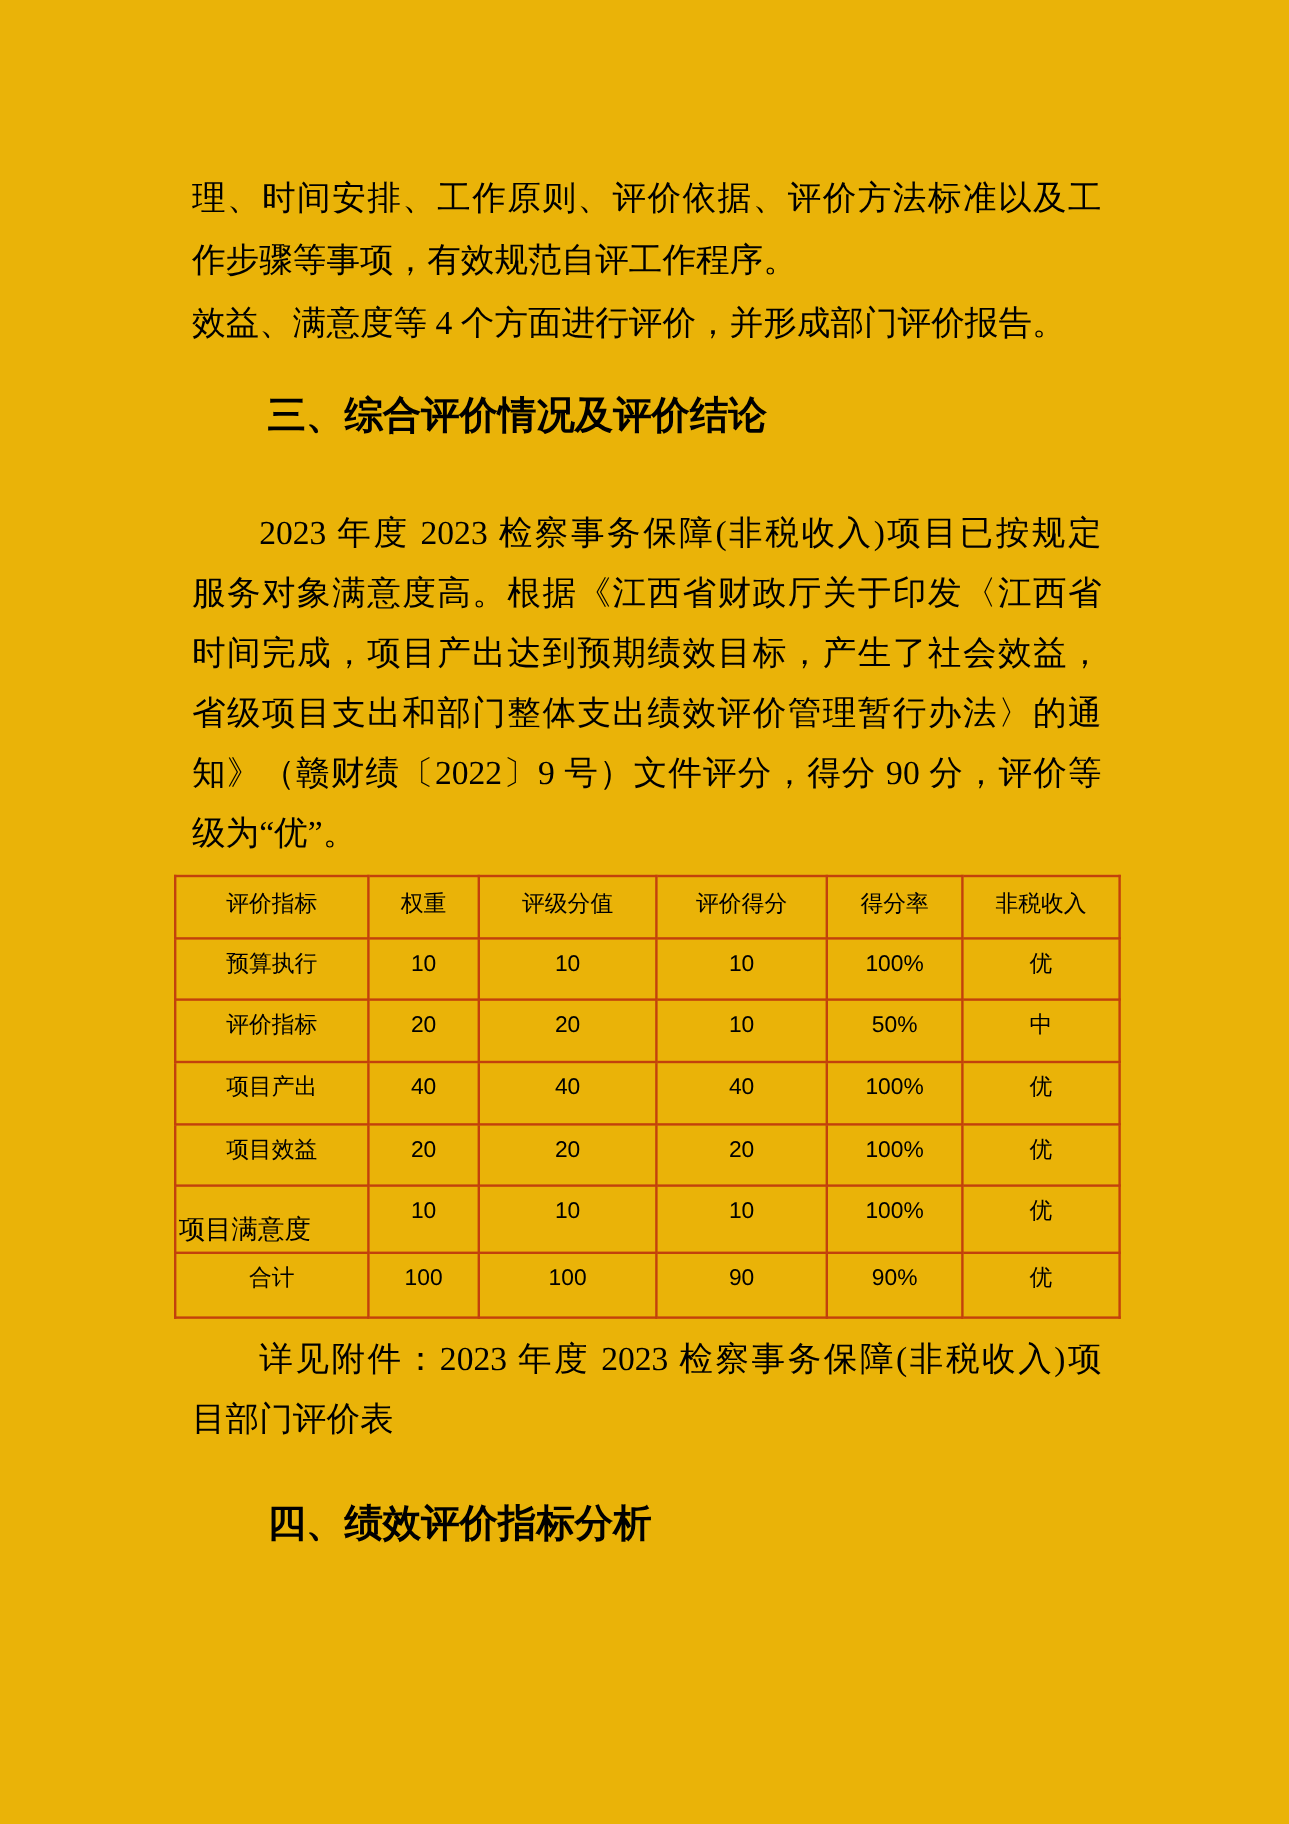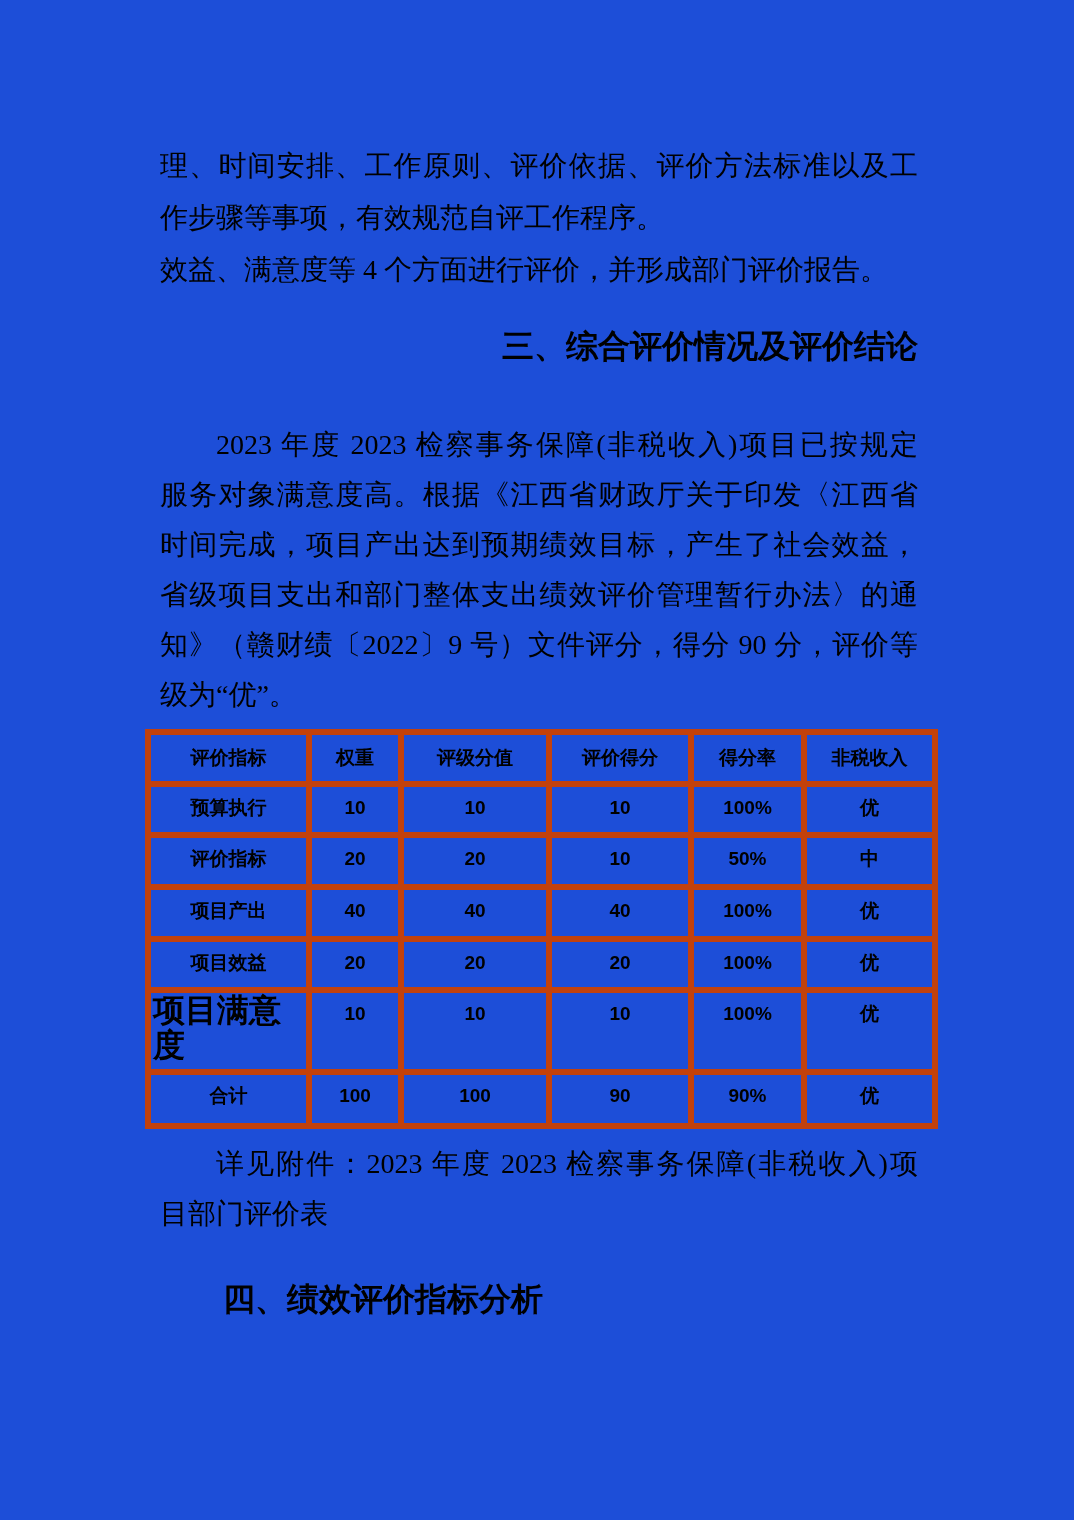--- a/index.html
+++ b/index.html
@@ -5,21 +5,21 @@
   html, body {
     margin: 0;
     padding: 0;
     background: #ffffff;
   }
   .page {
     position: relative;
     width: 1074px;
     height: 1520px;
     margin: 0 auto;
-    background: #1d4ed8;
+    background: #eab308;
     color: #000000;
     font-family: "Liberation Serif", "DejaVu Serif", serif;
     box-sizing: border-box;
     padding: 140px 156px 0 160px;
     overflow: hidden;
   }
   
   .bline {
     font-size: 28px;
     height: 52px;
@@ -35,60 +35,60 @@
   
   .sec-heading {
     font-family: "Liberation Sans", "DejaVu Sans", sans-serif;
     font-weight: bold;
     font-size: 32px;
     height: 48px;
     line-height: 48px;
     text-indent: 63px;
     margin: 0;
   }
-  .sec3 { margin-top: 26px; text-align: right; }
+  .sec3 { margin-top: 26px; }
   .sec4 { margin-top: 36px; }
   .para-result { margin-top: 50px; }
   .para-attach { margin-top: 10px; }
   
   table.score-table {
     border-collapse: collapse;
     table-layout: fixed;
     width: 787px;
     margin: 9px 0 0 -15px;
   }
   .score-table col.c1 { width: 161px; }
   .score-table col.c2 { width: 92px; }
   .score-table col.c3 { width: 148px; }
   .score-table col.c4 { width: 142px; }
   .score-table col.c5 { width: 113px; }
   .score-table col.c6 { width: 131px; }
   .score-table th, .score-table td {
-    border: 6px solid #c2410c;
+    border: 2px solid #c2410c;
     padding: 10px 2px 0 2px;
     vertical-align: top;
     text-align: center;
     font-size: 19px;
-    font-weight: bold;
+    font-weight: normal;
     line-height: 1.2;
     overflow: hidden;
   }
   .score-table th { padding-top: 12px; }
   .score-table .num {
     font-family: "Liberation Sans", "DejaVu Sans", sans-serif;
   }
   .score-table tr.rh0 { height: 52px; }
   .score-table tr.rh1 { height: 51px; }
   .score-table tr.rh2 { height: 52px; }
   .score-table tr.rh3 { height: 52px; }
   .score-table tr.rh4 { height: 51px; }
   .score-table tr.rh5 { height: 56px; }
   .score-table tr.rh6 { height: 54px; }
   .score-table td.big-label {
-    font-size: 32px;
+    font-size: 22px;
     text-align: left;
     vertical-align: bottom;
     padding: 0 0 6px 2px;
     line-height: 1.1;
   }
 </style>
 </head>
 <body>
 
 <div class="page">

